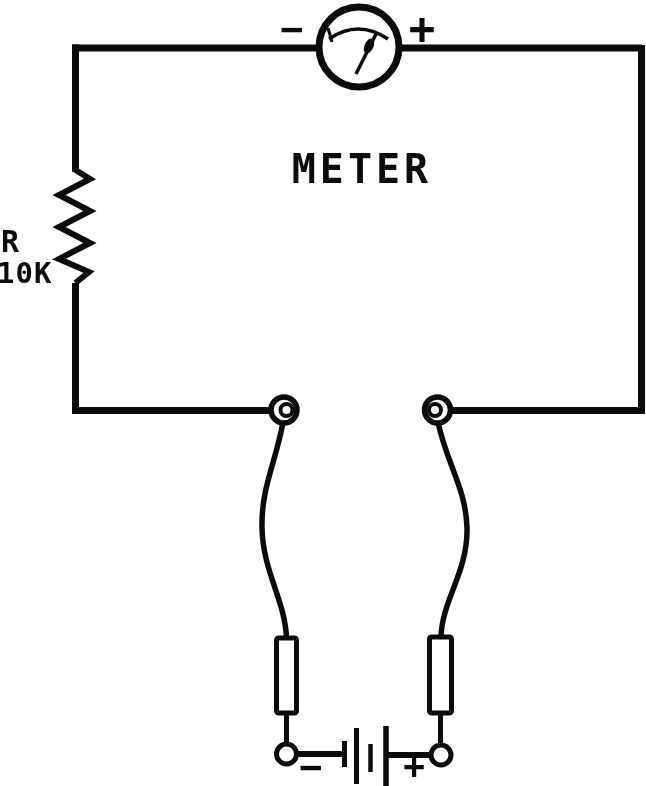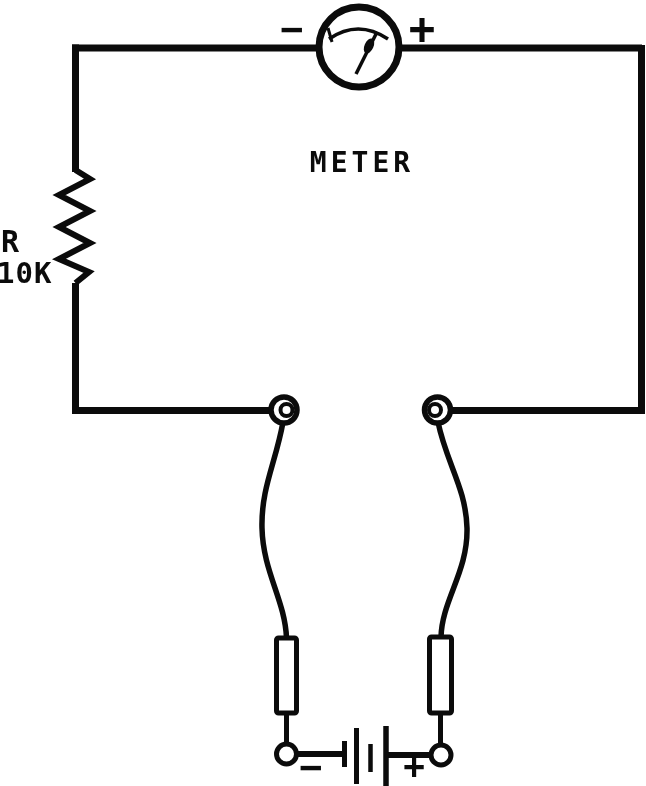--- a/index.html
+++ b/index.html
@@ -10,21 +10,21 @@
     color:var(--ink);
     font-family:"DejaVu Sans Mono", monospace;
   }
   #circuit-svg { position:absolute; left:0; top:0; }
   .lbl {
     position:absolute; line-height:1; white-space:nowrap;
     font-weight:700; color:var(--ink);
     font-family:"DejaVu Sans Mono", monospace;
   }
   .ctr { transform:translate(-50%,-52%); }
-  #lbl-meter-line1 { left:362px; top:149px; transform:translateX(-50%); font-size:28px; letter-spacing:4px; }
+  #lbl-meter-line1 { left:362px; top:149px; transform:translateX(-50%); font-size:40px; letter-spacing:4px; }
   #lbl-meter-line2 { left:366px; top:190px; transform:translateX(-50%); font-size:30px; letter-spacing:4px; }
   #lbl-r           { left:1px;  top:227px; font-size:30px; }
   #lbl-10k         { left:-3px; top:259px; font-size:29px; letter-spacing:1px; }
   #lbl-meter-neg   { left:292px; top:30px;  font-size:38px; }
   #lbl-meter-pos   { left:422px; top:30px;  font-size:44px; font-weight:700; }
   #lbl-batt-neg    { left:311px; top:768px; font-size:38px; }
   #lbl-batt-pos    { left:414px; top:768px; font-size:36px; }
 </style>
 </head>
 <body>

